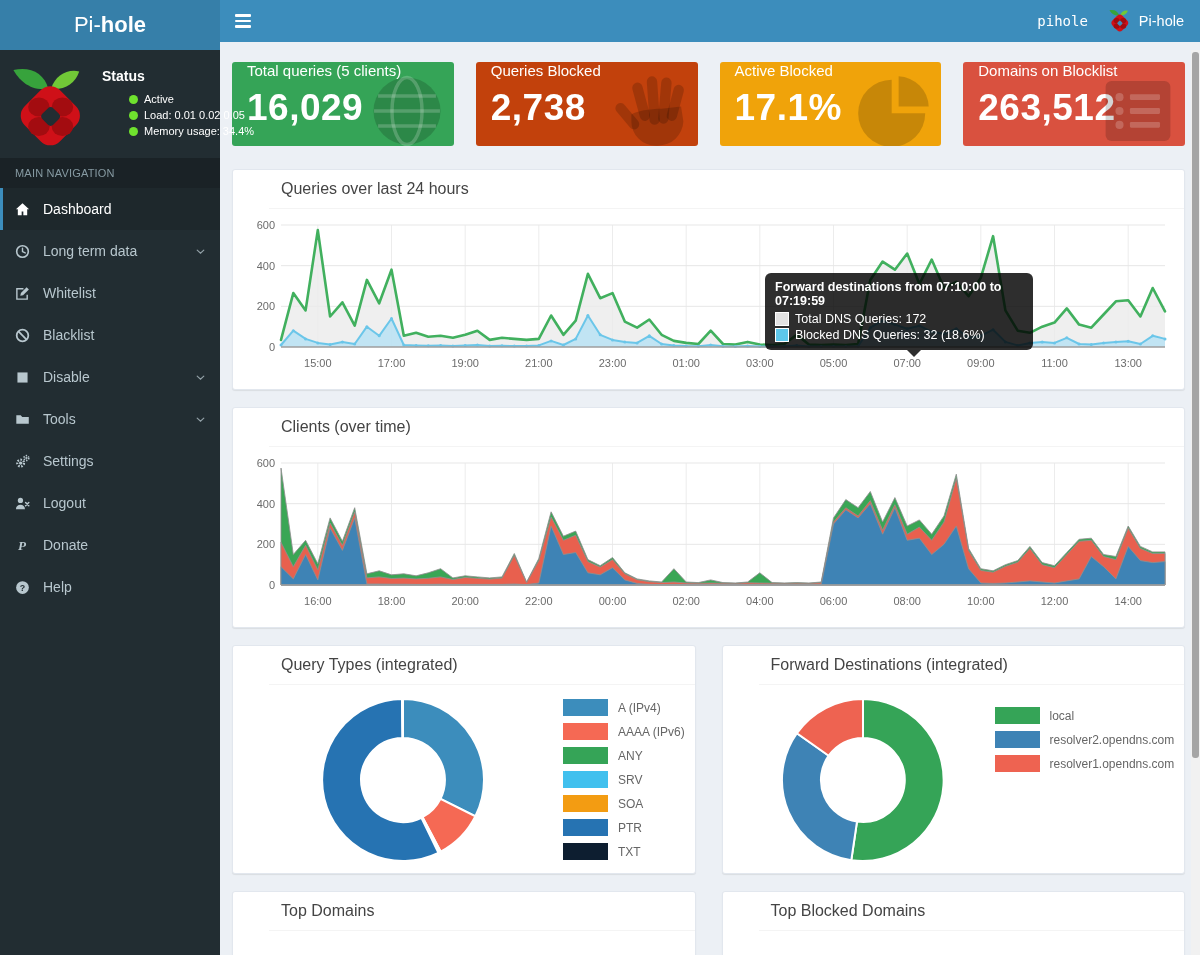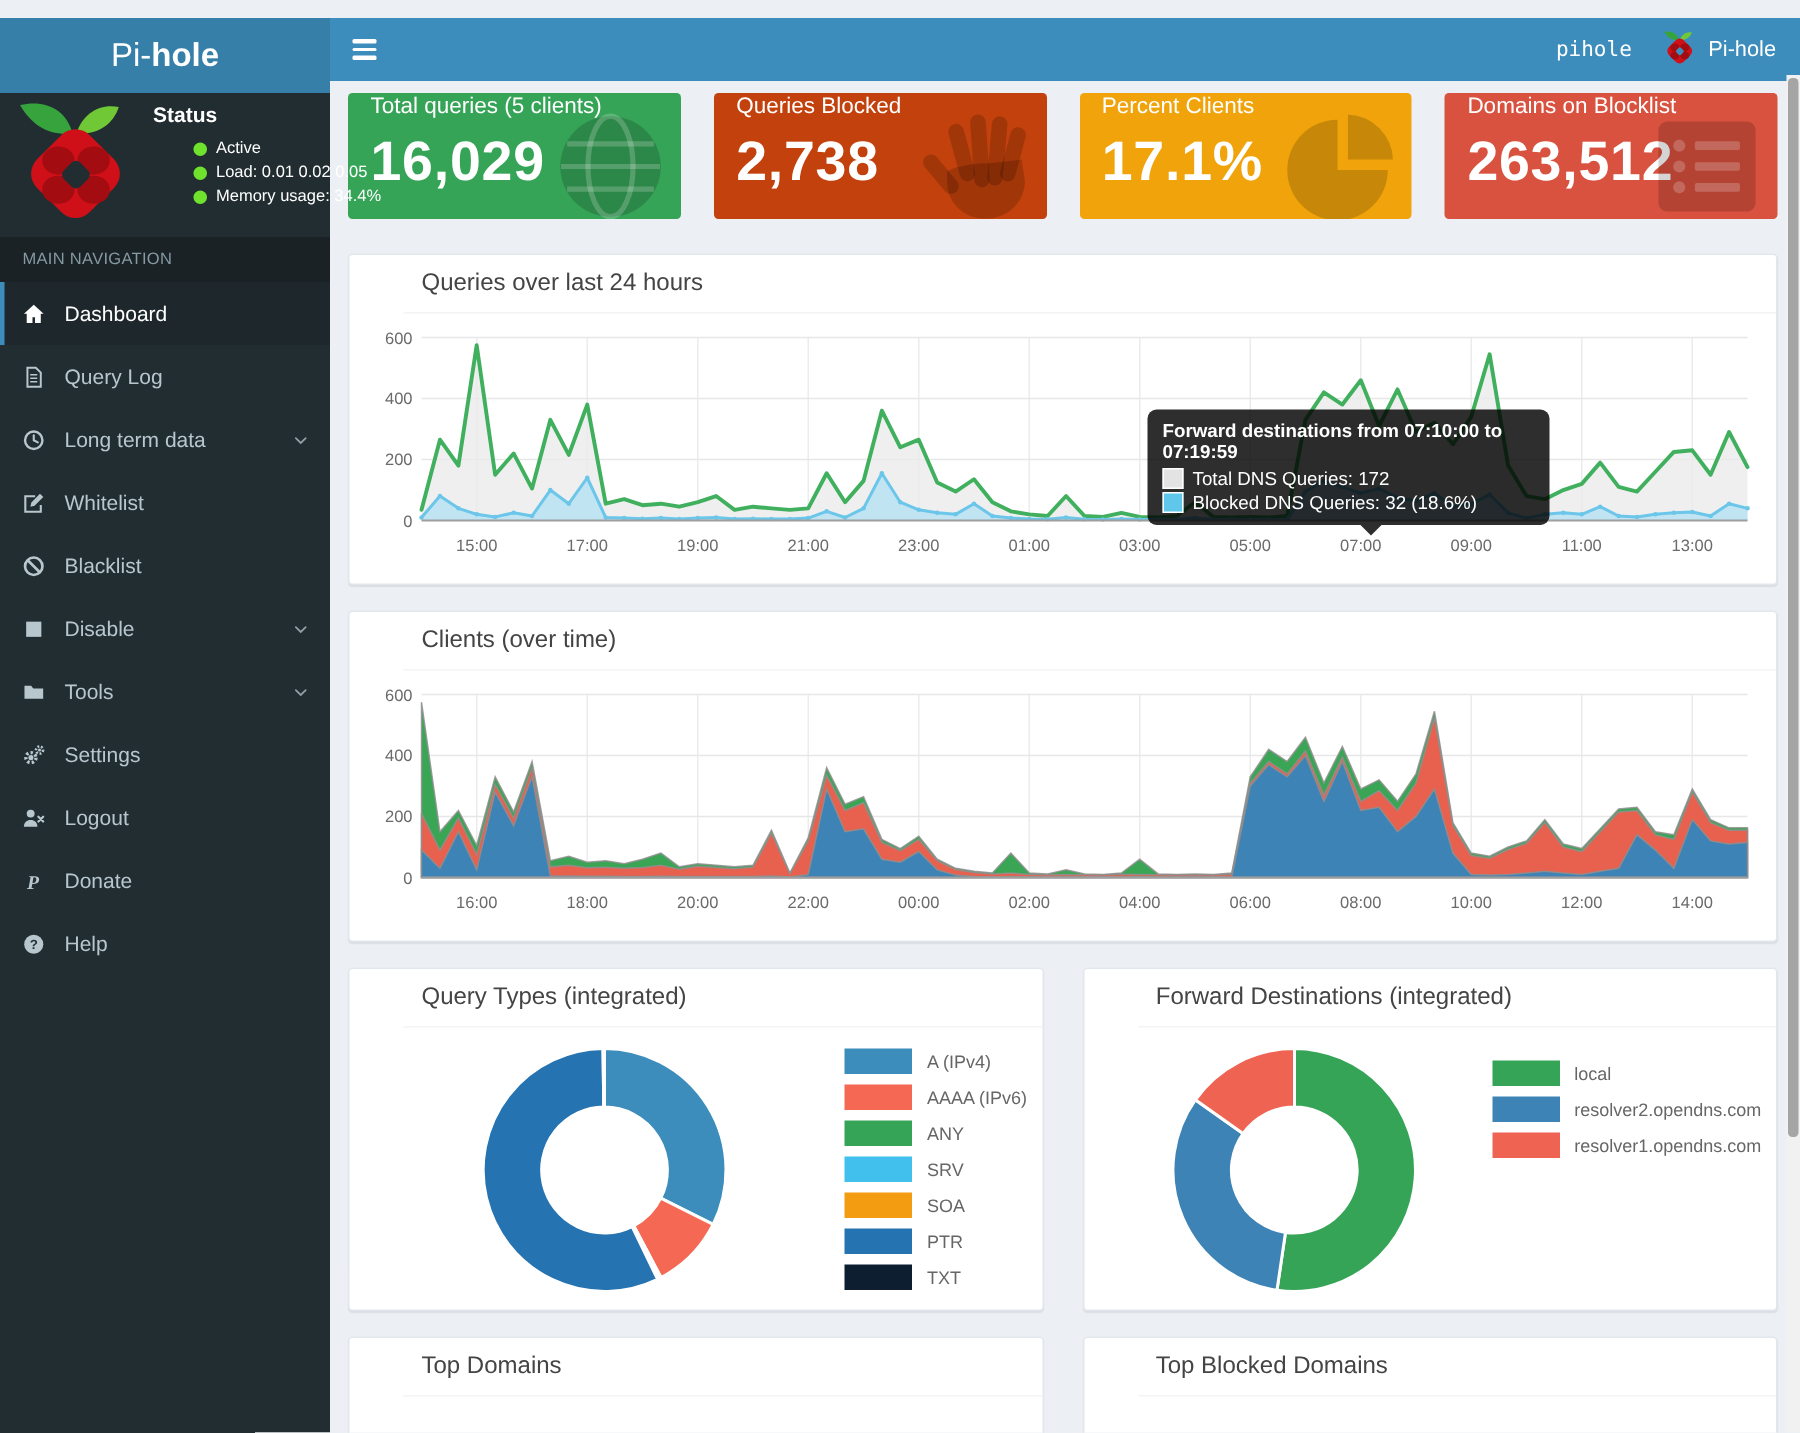--- a/index.html
+++ b/index.html
@@ -1,20 +1,20 @@
 <!DOCTYPE html>
 <html><head>
 <meta charset="utf-8">
 <style>
   * { box-sizing: border-box; margin: 0; padding: 0; }
   html,body { width:1200px; height:955px; overflow:hidden; }
   body { font-family:"Liberation Sans",sans-serif; background:#ecf0f5; position:relative; font-size:14px; }
 
   
-  .main-header { position:absolute; top:12px; left:0; right:0; height:50px; z-index:30; }
+  .main-header { position:absolute; top:0; left:0; right:0; height:50px; z-index:30; }
   .logo { position:absolute; left:0; top:0; width:220px; height:50px; background:#367fa9;
           color:#fff; display:flex; align-items:center; justify-content:center; font-size:22px; }
   .logo .light { font-weight:300; }
   .logo .bold { font-weight:700; }
   .navbar { position:absolute; left:220px; right:0; top:0; height:42px; background:#3c8dbc;
             display:flex; align-items:center; }
   .hamburger { width:46px; height:50px; display:flex; flex-direction:column; justify-content:center;
                align-items:center; gap:3px; cursor:pointer; }
   .hamburger span { display:block; width:16px; height:2.4px; background:#fff; border-radius:1px; }
   .nav-right { margin-left:auto; display:flex; align-items:center; gap:20px; padding-right:16px; }
@@ -149,29 +149,20 @@
         <span class="mi">
           <svg viewBox="0 0 16 16">
             <path d="M8 1.3 1 7.6h2v6.6h4.1v-4h1.8v4H13V7.6h2z" fill="currentColor"></path>
           </svg>
         </span>
         <span>Dashboard</span>
       </li>
       <li class="menu-item">
         <span class="mi">
           <svg viewBox="0 0 16 16">
-            <path d="M3.5 1.2h6L13 4.7v10.1H3.5z" fill="none" stroke="currentColor" stroke-width="1.4"></path>
-            <path d="M5.5 6.2h5M5.5 8.7h5M5.5 11.2h5" stroke="currentColor" stroke-width="1.1"></path>
-          </svg>
-        </span>
-        <span>Query Log</span>
-      </li>
-      <li class="menu-item">
-        <span class="mi">
-          <svg viewBox="0 0 16 16">
             <circle cx="8" cy="8" r="6.2" fill="none" stroke="currentColor" stroke-width="1.7"></circle>
             <path d="M8 4.4V8l2.9 1.5" fill="none" stroke="currentColor" stroke-width="1.5" stroke-linecap="round"></path>
           </svg>
         </span>
         <span>Long term data</span>
         <span class="chev">
           <svg viewBox="0 0 16 16">
             <path d="M3.2 6l4.8 4.6L12.8 6" fill="none" stroke="currentColor" stroke-width="1.7" stroke-linecap="round"></path>
           </svg>
         </span>
@@ -285,21 +276,21 @@
               <rect x="19" y="7" width="9" height="34" rx="4.5" transform="rotate(-15 23.5 24)"></rect>
               <rect x="29.5" y="2" width="9" height="42" rx="4.5" transform="rotate(-4 34 23)"></rect>
               <rect x="39.5" y="3" width="9" height="40" rx="4.5" transform="rotate(5 44 23)"></rect>
               <rect x="48.5" y="9" width="9" height="32" rx="4.5" transform="rotate(15 53 25)"></rect>
               <rect x="7" y="23" width="9" height="27" rx="4.5" transform="rotate(-40 11.5 36.5)"></rect>
               <path d="M15 35c4-3 16-5 26-5l17-2 2 13a22 22 0 0 1-22 21h-2a21 21 0 0 1-21-21z"></path>
             </g>
           </svg></div>
       </div>
       <div class="small-box" style="background: rgb(240, 163, 10);">
-        <div class="sb-label">Percent Clients</div>
+        <div class="sb-label">Active Blocked</div>
         <div class="sb-value">17.1%</div>
         <div class="sb-icon"><svg viewBox="0 0 64 64">
             <g fill="rgba(0,0,0,0.17)">
               <path d="M30 34V5A29 29 0 1 0 59 34z"></path>
               <path d="M36 28h26A27 27 0 0 0 36 2z"></path>
             </g>
           </svg></div>
       </div>
       <div class="small-box" style="background: rgb(217, 81, 63);">
         <div class="sb-label">Domains on Blocklist</div>

